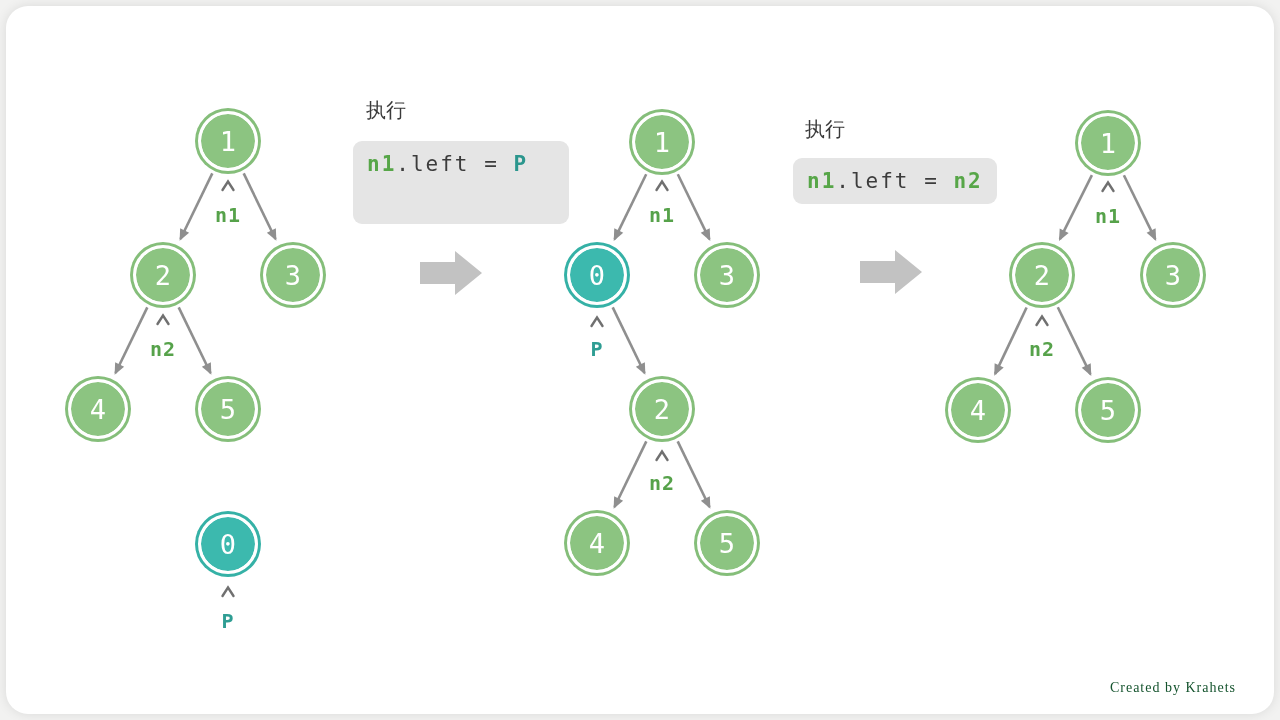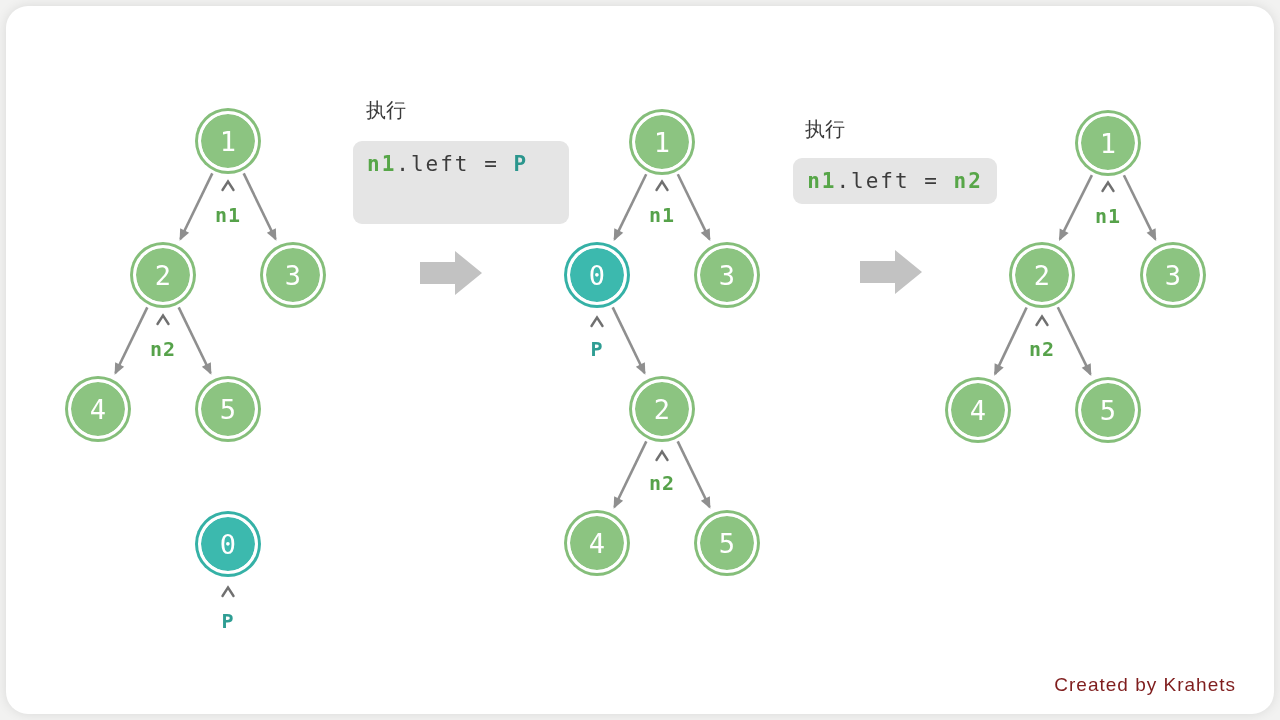--- a/index.html
+++ b/index.html
@@ -17,22 +17,22 @@
   .tlabel.green{color:#56a24a;}
   .tlabel.teal{color:#2e9d93;}
   .codetitle{position:absolute;font-family:"Liberation Sans","DejaVu Sans",sans-serif;
         font-size:20px;color:#3a3a3a;line-height:26px;}
   .codebox{position:absolute;background:#e5e5e5;border-radius:9px;padding:5px 14px;
         font-family:"DejaVu Sans Mono",monospace;font-size:21px;letter-spacing:2px;line-height:36px;
         white-space:pre;}
   .codebox .dark{color:#3c3c3c;}
   .codebox .green{color:#57a648;font-weight:bold;}
   .codebox .teal{color:#2b968d;font-weight:bold;}
-  .credit{position:absolute;right:44px;bottom:24px;font-family:Liberation Sans, sans-serif;
-        font-size:19px;letter-spacing:1px;color:#7f1d1d;}
+  .credit{position:absolute;right:44px;bottom:24px;font-family:Liberation Serif, serif;
+        font-size:14px;letter-spacing:1px;color:#14532d;}
 </style>
 </head>
 <body>
 
 <div class="card"></div>
 
 <svg id="overlay" viewBox="0 0 1280 720" xmlns="http://www.w3.org/2000/svg">
   <defs>
     <marker id="arrowhead" markerWidth="13" markerHeight="11" refX="10" refY="5.5" orient="auto" markerUnits="userSpaceOnUse">
       <path d="M0.5,0.5 L12,5.5 L0.5,10.5 Z" fill="#8f8f8f"></path>
@@ -119,16 +119,16 @@
       <span>4</span>
     </div>
     <div class="node g" style="left: 1078px; top: 380px;">
       <span>5</span>
     </div>
     <div class="tlabel green" style="left: 1108px; top: 216px;">n1</div>
     <div class="tlabel green" style="left: 1042px; top: 349px;">n2</div>
     <div class="codetitle" style="left: 366px; top: 97px;">执行</div>
     <div class="codebox" style="left: 353px; top: 141px; width: 188px; height: 73px;"><div><span class="green">n1</span><span class="dark">.left = </span><span class="teal">P</span></div></div>
     <div class="codetitle" style="left: 805px; top: 116px;">执行</div>
-    <div class="codebox" style="left: 793px; top: 158px; width: 176px; height: 36px; text-align: center;"><div><span class="green">n1</span><span class="dark">.left = </span><span class="green">n2</span></div></div>
+    <div class="codebox" style="left: 793px; top: 158px; width: 176px; height: 36px;"><div><span class="green">n1</span><span class="dark">.left = </span><span class="green">n2</span></div></div>
   </div>
 
 <div class="credit">Created by Krahets</div>
 
 </body></html>

